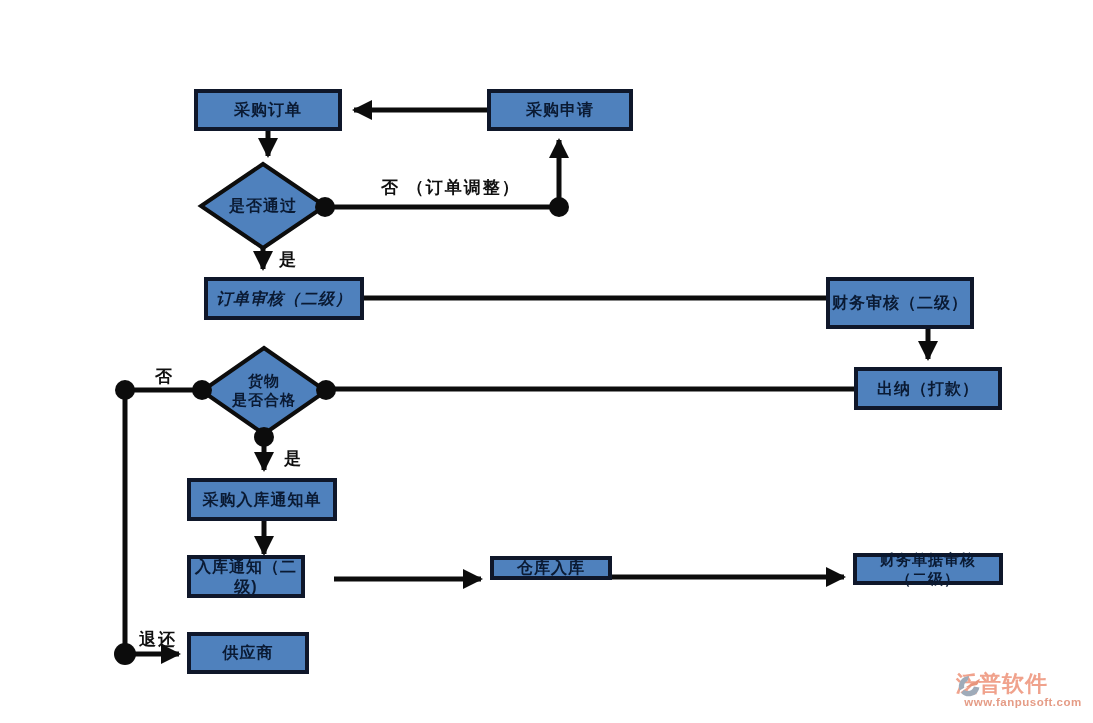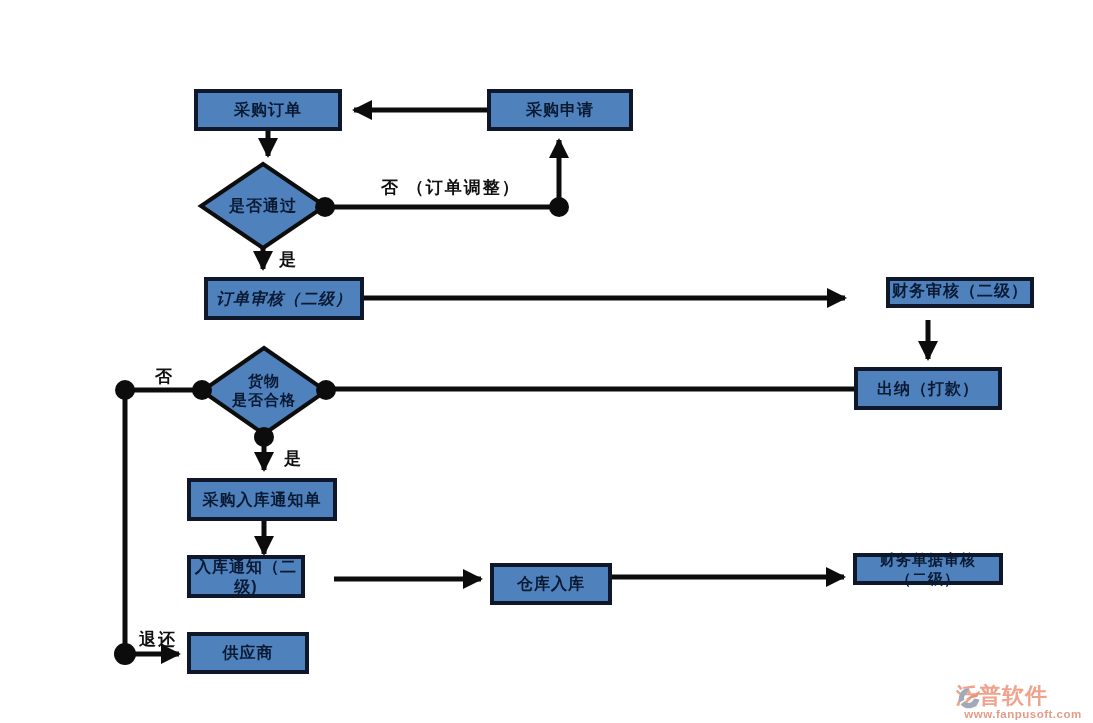--- a/index.html
+++ b/index.html
@@ -26,21 +26,21 @@
     text-align:center;white-space:pre-line;line-height:1.25;
     letter-spacing:1px;pointer-events:none;
   }
 
   .edge-label{
     position:absolute;
     font-weight:bold;font-size:17px;color:#101010;
     white-space:nowrap;letter-spacing:2px;
   }
 
-  .watermark{position:absolute;left:956px;top:673px;width:134px;margin-top:12px;}
+  .watermark{position:absolute;left:956px;top:673px;width:134px;}
   .wm-row{display:flex;align-items:center;}
   .wm-logo{width:27px;height:28px;flex:0 0 auto;margin-right:2px;}
   .wm-brand{font-weight:bold;font-size:22px;color:#f0a28c;letter-spacing:1px;line-height:1;}
   .wm-url{font-weight:bold;font-size:11.5px;color:#e59c86;letter-spacing:0.5px;margin-top:1px;text-align:center;}
 </style>
 </head>
 <body>
 
 <div class="stage">
 
@@ -81,25 +81,25 @@
       <circle cx="326" cy="390" r="10"></circle>
       <circle cx="264" cy="437" r="10"></circle>
       <circle cx="125" cy="390" r="10"></circle>
       <circle cx="125" cy="654" r="11"></circle>
     </g>
   </svg>
 
   <div class="node" style="left:194px;top:89px;width:148px;height:42px;">采购订单</div>
   <div class="node" style="left:487px;top:89px;width:146px;height:42px;">采购申请</div>
   <div class="node" style="left:204px;top:277px;width:160px;height:43px;font-style:italic;">订单审核（二级）</div>
-  <div class="node" style="left:886px;top:277px;width:148px;height:31px;font-family:Liberation Mono, monospace;">财务审核（二级）</div>
+  <div class="node" style="left:826px;top:277px;width:148px;height:52px;">财务审核（二级）</div>
   <div class="node" style="left:854px;top:367px;width:148px;height:43px;">出纳（打款）</div>
   <div class="node" style="left:187px;top:478px;width:150px;height:43px;">采购入库通知单</div>
   <div class="node" style="left:187px;top:555px;width:118px;height:43px;">入库通知（二级)</div>
-  <div class="node" style="left:490px;top:556px;width:122px;height:42px;margin-top:7px;">仓库入库</div>
+  <div class="node" style="left:490px;top:556px;width:122px;height:24px;">仓库入库</div>
   <div class="node small-font" style="left:853px;top:553px;width:150px;height:32px;">财务单据审核
 （二级）</div>
   <div class="node" style="left:187px;top:632px;width:122px;height:42px;">供应商</div>
 
   <div class="diamond-label" style="left:201px;top:164px;width:124px;height:84px;font-size:16px;">是否通过</div>
   <div class="diamond-label" style="left:202px;top:348px;width:124px;height:86px;">货物
 是否合格</div>
 
   <div class="edge-label" style="left:381px;top:176px;">否 （订单调整）</div>
   <div class="edge-label" style="left:279px;top:248px;">是</div>

